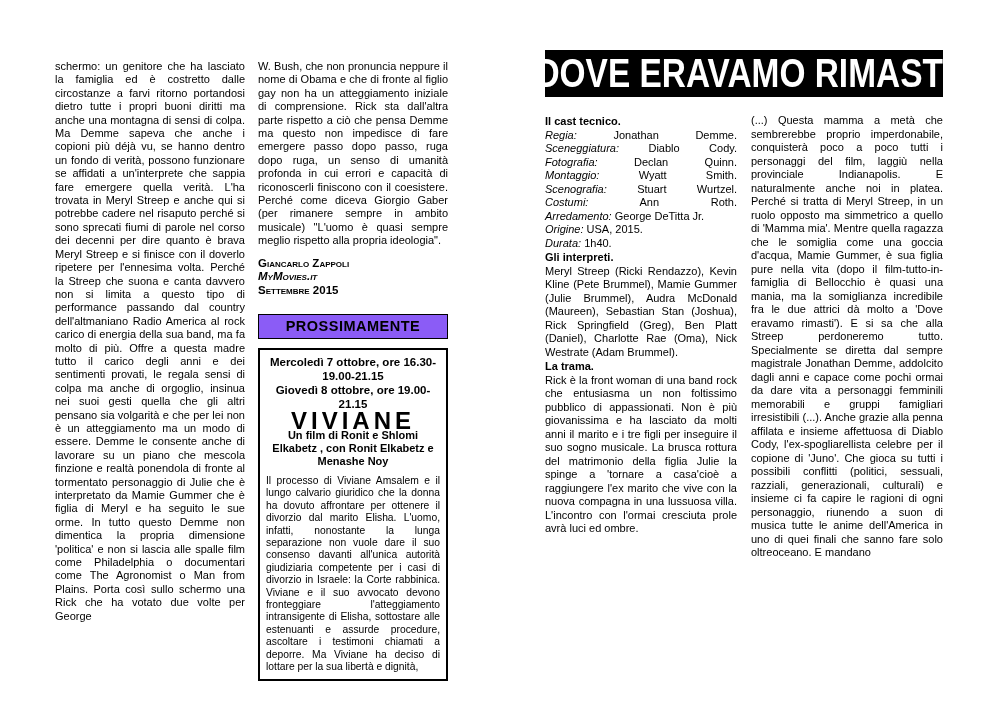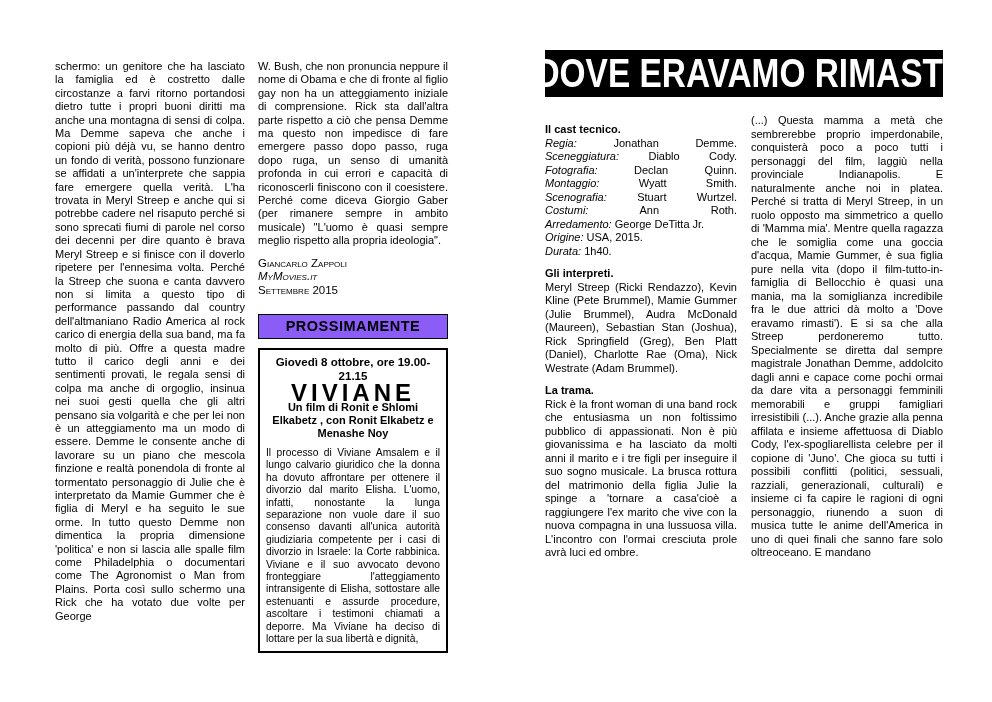--- a/index.html
+++ b/index.html
@@ -8,21 +8,21 @@
     background:#ffffff;color:#000;
     font-family:"Liberation Sans", sans-serif;
     -webkit-font-smoothing:antialiased;
   }
   p{margin:0;}
   .jtext{text-align:justify;}
 
   
   .page-left{position:absolute;left:55px;top:60px;width:393px;display:flex;gap:13px;}
   .colL{width:190px;font-size:11px;line-height:13.4px;}
-  .byline{font-weight:normal;font-variant:small-caps;font-size:11.5px;line-height:13.5px;}
+  .byline{font-weight:bold;font-variant:small-caps;font-size:11.5px;line-height:13.5px;}
   .byline-first{margin-top:9px;}
   .byline-src{font-style:italic;}
   .pross-box{
     margin-top:17px;border:1px solid #000;background:#8b5cf6;
     text-align:center;font-weight:bold;font-size:14.5px;
     padding:5px 0 4px;letter-spacing:0.5px;
   }
   .vbox{margin-top:9px;border:2px solid #000;padding:5px 6px;}
   .vdate{text-align:center;font-weight:bold;font-size:11.5px;line-height:14px;}
   .vtitle{text-align:center;font-weight:bold;font-size:24px;letter-spacing:4px;margin:3px 0 2px;}
@@ -35,21 +35,21 @@
   .logo{position:relative;display:flex;align-items:flex-start;}
   .logo-tagline{position:absolute;top:-6px;left:60px;font-size:5px;letter-spacing:0.7px;font-weight:bold;}
   .logo-word{font-size:28px;font-weight:bold;letter-spacing:-1.5px;line-height:30px;}
   .logo-dots{width:32px;margin-left:3px;margin-top:3px;display:flex;flex-wrap:wrap;gap:1px;}
   .dot{width:9px;height:9px;border-radius:50%;}
   .hdr-dates{text-align:right;font-weight:bold;font-size:10px;line-height:13px;margin-top:5px;}
   .banner{margin-top:6px;background:#000;height:47px;display:flex;align-items:center;justify-content:center;overflow:hidden;}
   .banner-text{color:#fff;font-weight:bold;font-size:38px;white-space:nowrap;transform:scale(0.88,1.06);}
   .pr-cols{display:flex;gap:14px;margin-top:17px;}
   .colR{width:192px;font-size:11px;line-height:13.5px;}
-  .sec-title{font-weight:bold;margin-top:9px;}
+  .sec-title{font-weight:bold;margin-top:1px;}
   .cast-line{text-align:justify;}
   .spread{text-align-last:justify;}
   .lbl{font-style:italic;}
 </style>
 </head>
 <body>
 
 <div class="page-left">
   <div class="colL">
     <p class="jtext">schermo: un genitore che ha lasciato la famiglia ed è costretto dalle circostanze a farvi ritorno portandosi dietro tutte i propri buoni diritti ma anche una montagna di sensi di colpa. Ma Demme sapeva che anche i copioni più déjà vu, se hanno dentro un fondo di verità, possono funzionare se affidati a un'interprete che sappia fare emergere quella verità. L'ha trovata in Meryl Streep e anche qui si potrebbe cadere nel risaputo perché si sono sprecati fiumi di parole nel corso dei decenni per dire quanto è brava Meryl Streep e si finisce con il doverlo ripetere per l'ennesima volta. Perché la Streep che suona e canta davvero non si limita a questo tipo di performance passando dal country dell'altmaniano Radio America al rock carico di energia della sua band, ma fa molto di più. Offre a questa madre tutto il carico degli anni e dei sentimenti provati, le regala sensi di colpa ma anche di orgoglio, insinua nei suoi gesti quella che gli altri pensano sia volgarità e che per lei non è un atteggiamento ma un modo di essere. Demme le consente anche di lavorare su un piano che mescola finzione e realtà ponendola di fronte al tormentato personaggio di Julie che è interpretato da Mamie Gummer che è figlia di Meryl e ha seguito le sue orme. In tutto questo Demme non dimentica la propria dimensione 'politica' e non si lascia alle spalle film come Philadelphia o documentari come The Agronomist o Man from Plains. Porta così sullo schermo una Rick che ha votato due volte per George</p>
@@ -58,20 +58,21 @@
     <p class="jtext">W. Bush, che non pronuncia neppure il nome di Obama e che di fronte al figlio gay non ha un atteggiamento iniziale di comprensione. Rick sta dall'altra parte rispetto a ciò che pensa Demme ma questo non impedisce di fare emergere passo dopo passo, ruga dopo ruga, un senso di umanità profonda in cui errori e capacità di riconoscerli finiscono con il coesistere. Perché come diceva Giorgio Gaber (per rimanere sempre in ambito musicale) "L'uomo è quasi sempre meglio rispetto alla propria ideologia".</p>
     <p class="byline byline-first">Giancarlo Zappoli</p>
     <p class="byline byline-src">MyMovies.it</p>
     <p class="byline">Settembre 2015</p>
 
     <div class="pross-box">
       <span>PROSSIMAMENTE</span>
     </div>
 
     <div class="vbox">
+      <p class="vdate">Mercoledì 7 ottobre, ore 16.30-19.00-21.15</p>
       <p class="vdate">Giovedì 8 ottobre, ore 19.00-21.15</p>
       <p class="vtitle">VIVIANE</p>
       <p class="vsub">Un film di Ronit e Shlomi Elkabetz , con Ronit Elkabetz e Menashe Noy</p>
       <p class="vsyn">Il processo di Viviane Amsalem e il lungo calvario giuridico che la donna ha dovuto affrontare per ottenere il divorzio dal marito Elisha. L'uomo, infatti, nonostante la lunga separazione non vuole dare il suo consenso davanti all'unica autorità giudiziaria competente per i casi di divorzio in Israele: la Corte rabbinica. Viviane e il suo avvocato devono fronteggiare l'atteggiamento intransigente di Elisha, sottostare alle estenuanti e assurde procedure, ascoltare i testimoni chiamati a deporre. Ma Viviane ha deciso di lottare per la sua libertà e dignità,</p>
     </div>
   </div>
 </div>
 
 <div class="page-right">
   <div class="pr-header">

